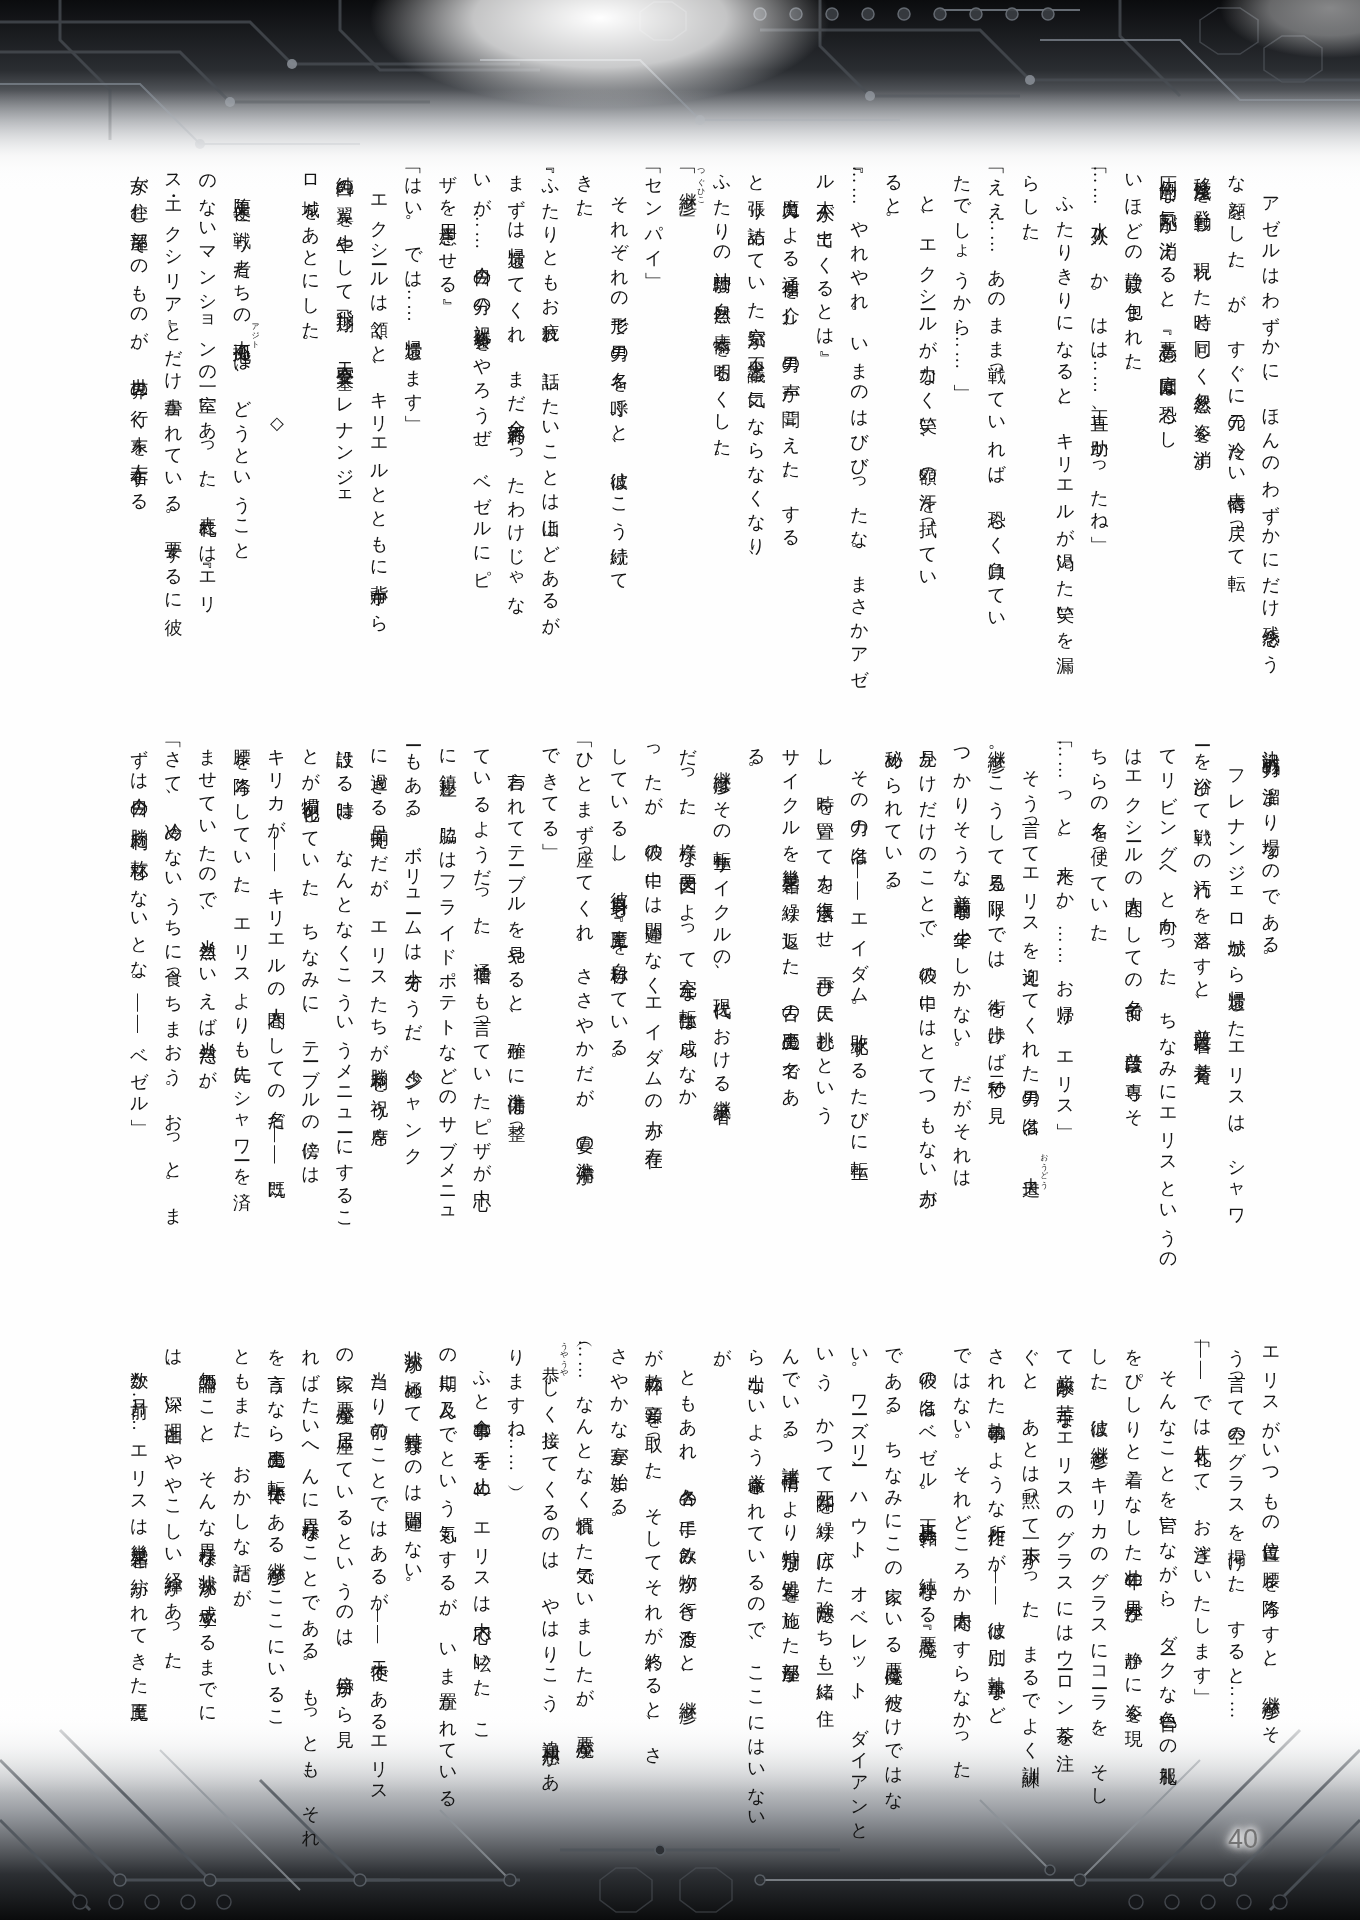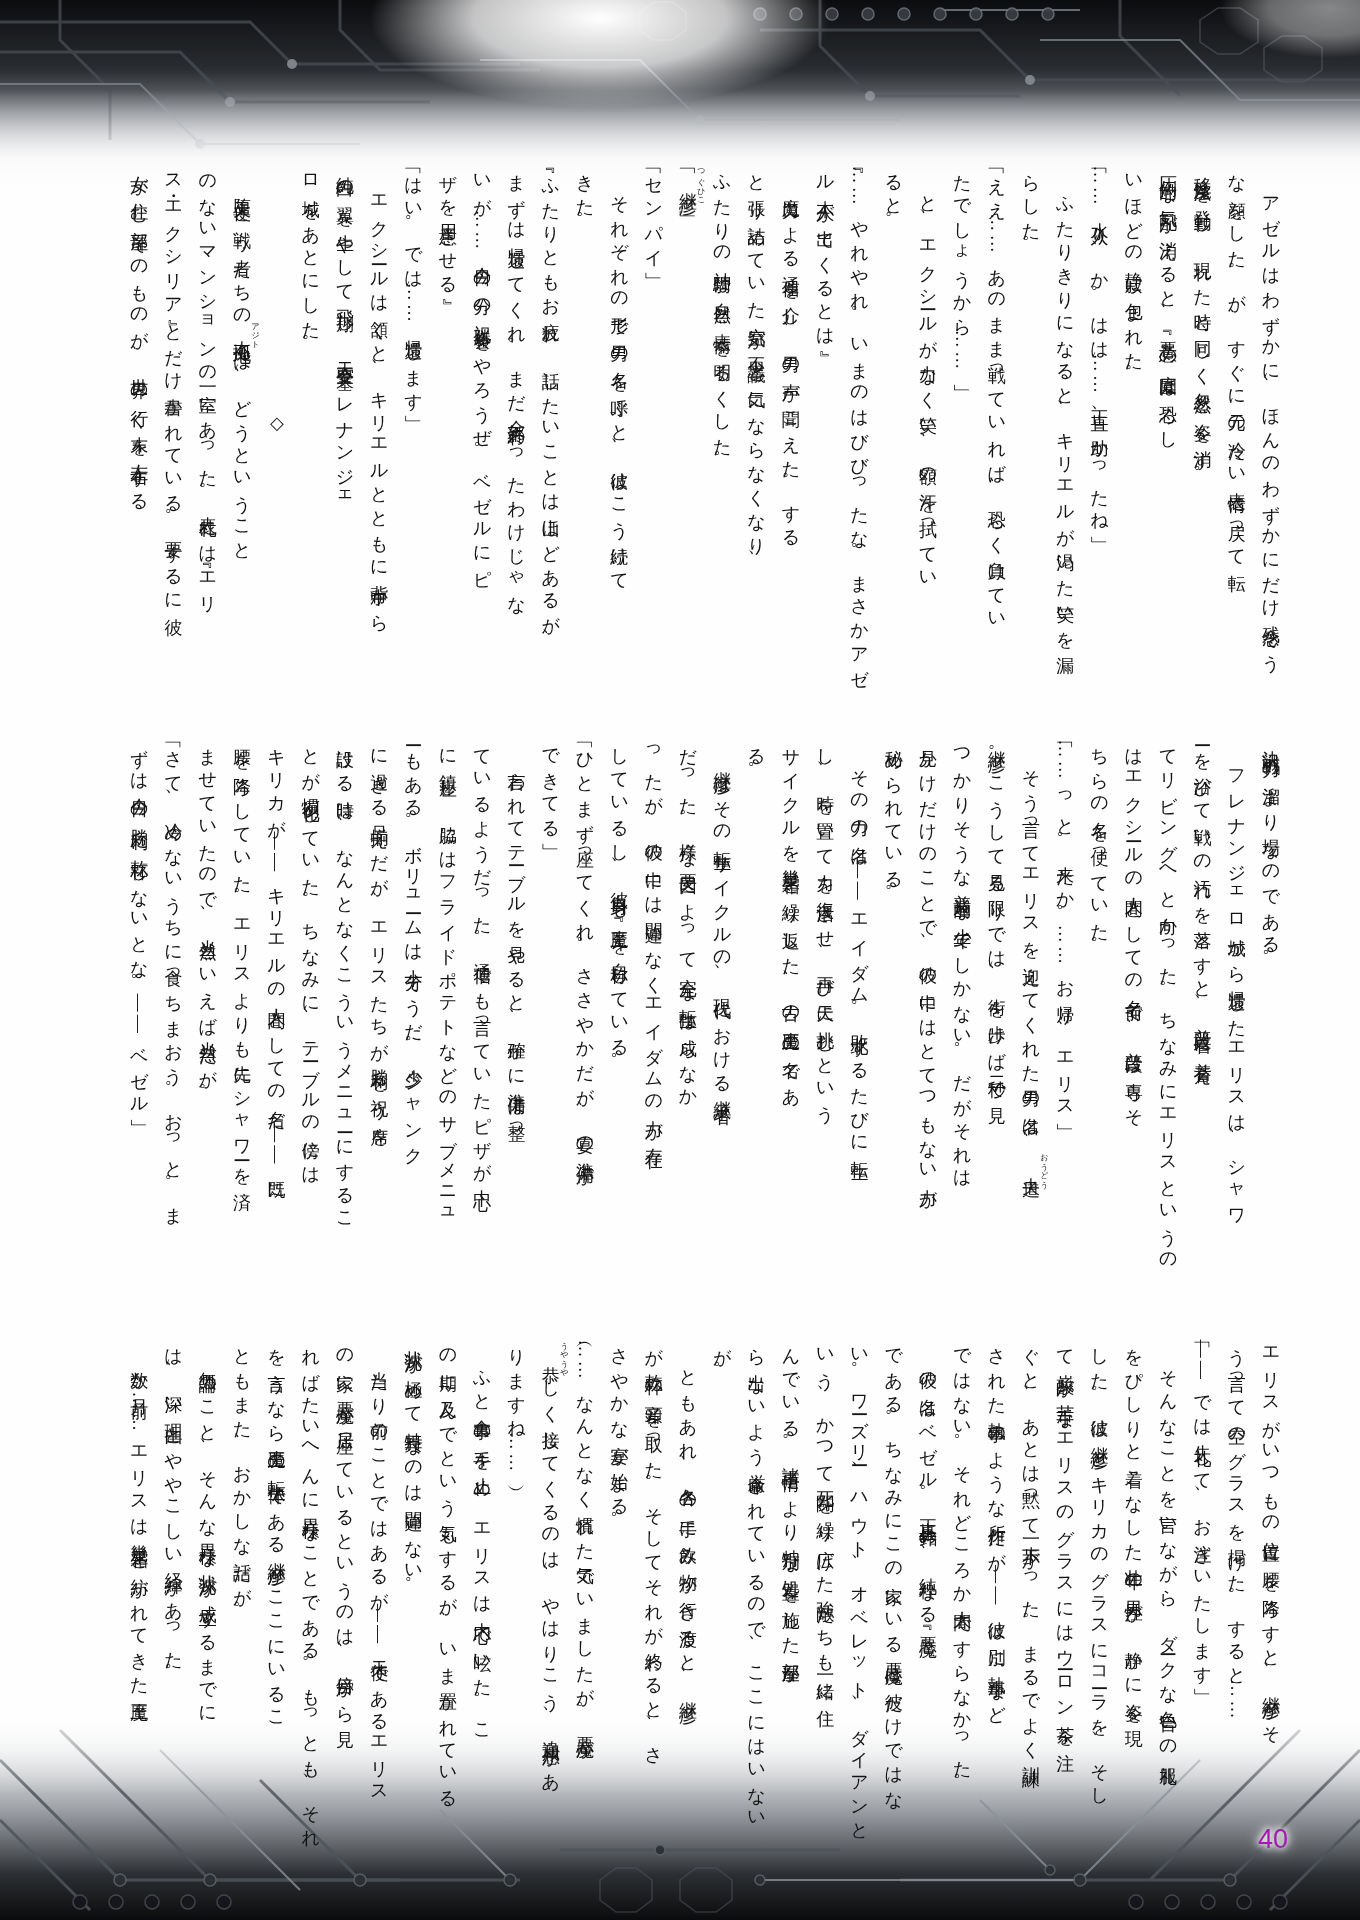--- a/index.html
+++ b/index.html
@@ -37,23 +37,23 @@
   .tblock-1{top:162px;height:520px;}
   .tblock-2{top:736px;height:520px;}
   .tblock-3{top:1336px;height:500px;}
   .col{height:100%;}
   .col.center{text-align:center;letter-spacing:0;}
   ruby{ruby-align:center;}
   rt{font-size:8px;letter-spacing:0;color:#222;}
   
   .page-number{
     position:absolute;left:1228px;top:1824px;
-    width:60px;text-align:right;
+    width:60px;text-align:left;
     font-family:"Liberation Sans","DejaVu Sans",sans-serif;
-    font-size:27px;color:#a21caf;
+    font-size:27px;color:#737373;
     text-shadow:0 0 6px #fff,0 0 10px #fff,0 0 16px rgba(255,255,255,.9);
     z-index:5;
   }
 </style>
 </head>
 <body>
 
 <div class="page">
 
   <div class="band band-top">

